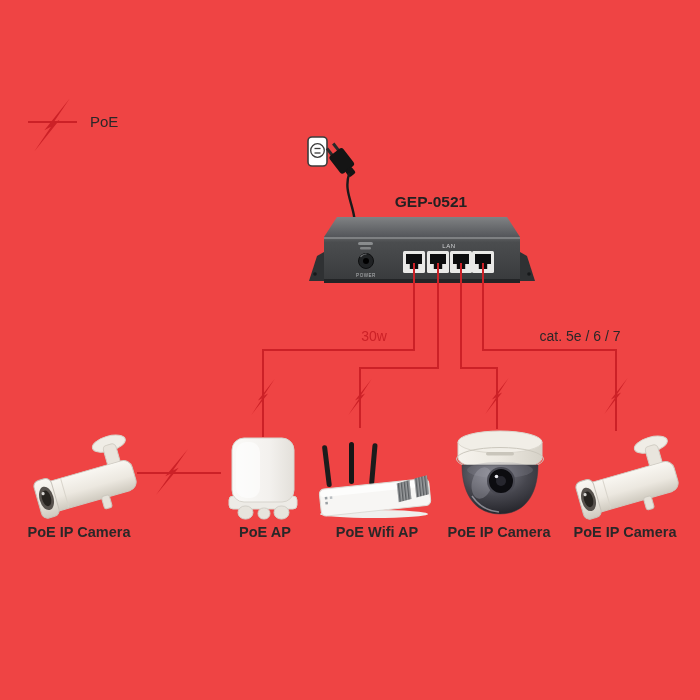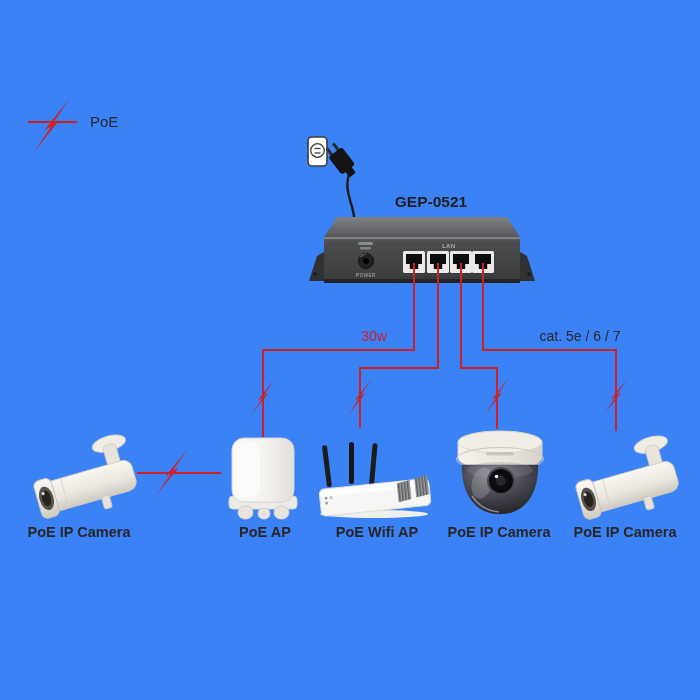--- a/index.html
+++ b/index.html
@@ -1,17 +1,17 @@
 <!DOCTYPE html>
 <html><head>
 <meta charset="utf-8">
 <style>
   html,body{margin:0;padding:0;background:#ffffff;}
   #canvas{
-    position:relative;width:700px;height:700px;background:#3b82f6;overflow:hidden;
+    position:relative;width:700px;height:700px;background:#ef4444;overflow:hidden;
     font-family:"Liberation Sans", sans-serif;
   }
   svg text{font-family:"Liberation Sans", sans-serif;}
   .dev-label{font-size:14.5px;font-weight:600;fill:#2b2728;}
   .model-label{font-size:15.5px;font-weight:700;fill:#242021;}
   .legend-label{font-size:15px;fill:#2b2728;}
   .anno{font-size:14px;}
 </style>
 </head>
 <body>

